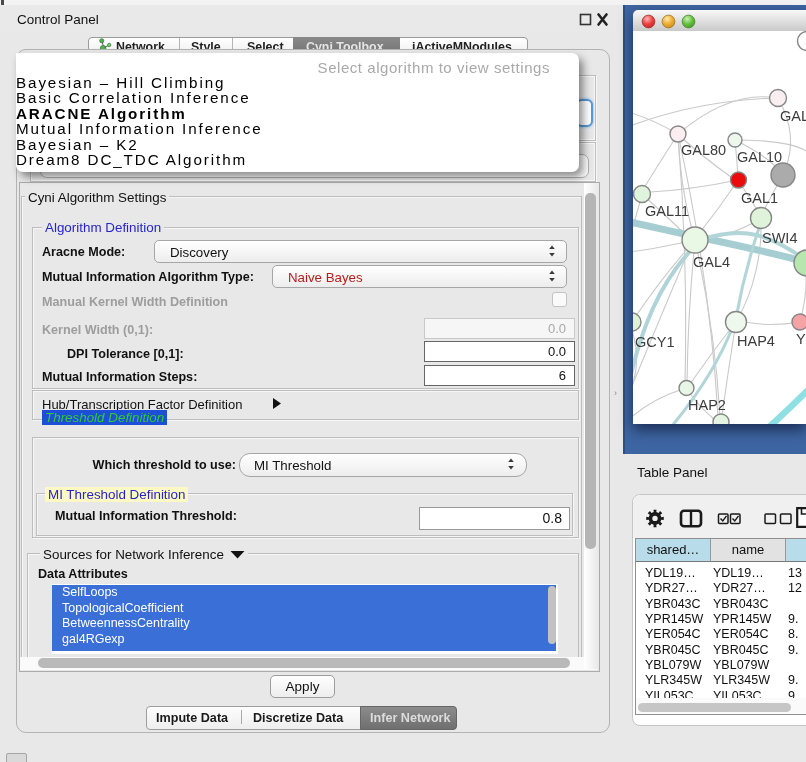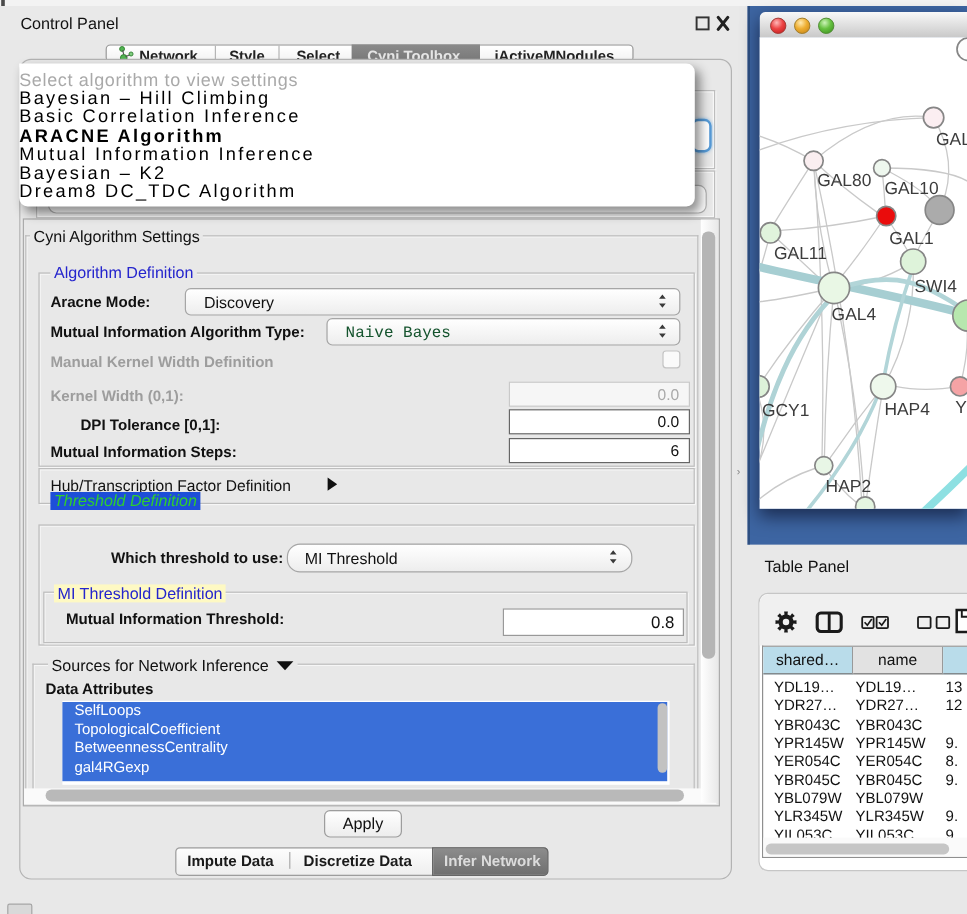--- a/index.html
+++ b/index.html
@@ -53,21 +53,21 @@
 
 <div class="abs" style="left:32px;top:227px;width:545px;height:160px;border:1px solid #bdbdbd;box-shadow:inset 1px 1px 0 #f6f6f6,1px 1px 0 #f6f6f6;"></div>
 <div class="abs" style="left:42px;top:220px;background:#e8e8e8;padding:0 3px;font-size:13.4px;color:#2525cd;">Algorithm Definition</div>
 
 <div class="abs flbl" style="left:42px;top:245px;">Aracne Mode:</div>
 <div class="abs combo" style="left:154px;top:240px;width:411px;height:21px;"></div>
 <div class="abs" style="left:170px;top:245px;font-size:13.3px;color:#111;">Discovery</div>
 
 <div class="abs flbl" style="left:42px;top:270px;">Mutual Information Algorithm Type:</div>
 <div class="abs combo" style="left:272px;top:265px;width:293px;height:21px;"></div>
-<div class="abs" style="left:288px;top:270px;font-size:13.3px;color:#14532d;font-family:Liberation Mono, monospace;">Naive Bayes</div>
+<div class="abs" style="left:288px;top:270px;font-size:13.3px;color:#b91c1c;">Naive Bayes</div>
 
 <div class="abs flbl" style="left:42px;top:295px;color:#9d9d9d;">Manual Kernel Width Definition</div>
 <div class="abs" style="left:552px;top:292px;width:13px;height:13px;border:1px solid #c3c3c3;border-radius:3px;background:#fafafa;"></div>
 
 <div class="abs flbl" style="left:42px;top:323px;color:#9d9d9d;">Kernel Width (0,1):</div>
 <div class="abs" style="left:424px;top:318px;width:141px;height:19px;background:#f6f6f6;border:1px solid #c9c9c9;font-size:13px;color:#a9a9a9;text-align:right;padding-right:8px;line-height:19px;">0.0</div>
 
 <div class="abs flbl" style="left:30px;top:347px;margin-left:37px;">DPI Tolerance [0,1]:</div>
 <div class="abs" style="left:424px;top:341px;width:141px;height:19px;background:#fff;border:1px solid #666;font-size:13px;color:#111;text-align:right;padding-right:8px;line-height:19px;">0.0</div>
 
@@ -257,21 +257,21 @@
   <div style="position:absolute;left:75px;top:0;width:75px;height:23px;background:#e2e2e2;border-right:1px solid #999;border-bottom:1px solid #777;box-sizing:border-box;font-size:13px;color:#111;text-align:center;line-height:22px;">name</div>
   <div style="position:absolute;left:150px;top:0;width:21px;height:23px;background:#b9dcea;border-bottom:1px solid #777;box-sizing:border-box;"></div>
   <div style="position:absolute;left:9px;top:27px;font-size:12.5px;color:#111;line-height:15.33px;">YDL19…<br>YDR27…<br>YBR043C<br>YPR145W<br>YER054C<br>YBR045C<br>YBL079W<br>YLR345W<br>YIL053C</div>
   <div style="position:absolute;left:77px;top:27px;font-size:12.5px;color:#111;line-height:15.33px;">YDL19…<br>YDR27…<br>YBR043C<br>YPR145W<br>YER054C<br>YBR045C<br>YBL079W<br>YLR345W<br>YIL053C</div>
   <div style="position:absolute;left:152px;top:27px;font-size:12.5px;color:#111;line-height:15.33px;">13<br>12<br>&nbsp;<br>9.<br>8.<br>9.<br>&nbsp;<br>9.<br>9.</div>
   <div style="position:absolute;left:0px;top:158.5px;width:171px;height:16.5px;background:#fafafa;"></div>
   <div style="position:absolute;left:2px;top:163.5px;width:153px;height:9.5px;background:#c6c6c6;border-radius:5px;"></div>
 </div>
 
 <div class="abs" style="left:16px;top:52.5px;width:563px;height:119.5px;background:#fff;border-radius:0 7px 7px 7px;box-shadow:4px 5px 9px rgba(0,0,0,0.45);"></div>
-<div class="abs" style="left:16px;top:59px;width:534px;text-align:left;font-size:15px;letter-spacing:0.55px;color:#a9a9a9;">Select algorithm to view settings</div>
+<div class="abs" style="left:16px;top:59px;width:534px;text-align:right;font-size:15px;letter-spacing:0.55px;color:#a9a9a9;">Select algorithm to view settings</div>
 <div class="abs" style="left:16px;top:74.5px;font-size:15.2px;letter-spacing:1.9px;color:#000;line-height:15.55px;">Bayesian – Hill Climbing<br>Basic Correlation Inference<br><b>ARACNE Algorithm</b><br>Mutual Information Inference<br>Bayesian – K2<br>Dream8 DC_TDC Algorithm</div>
 
 <style>
 .combo{background:linear-gradient(#ffffff,#ededed);border:1px solid #a6a6a6;border-radius:5px;}
 .combo:after{content:"";position:absolute;right:10px;top:4px;width:7px;height:12px;
 background:
  linear-gradient(to bottom right, transparent 49%, transparent 50%);
 }
 .combo2{background:linear-gradient(#ffffff,#ededed);border:1px solid #a6a6a6;border-radius:11px;}
 </style>

